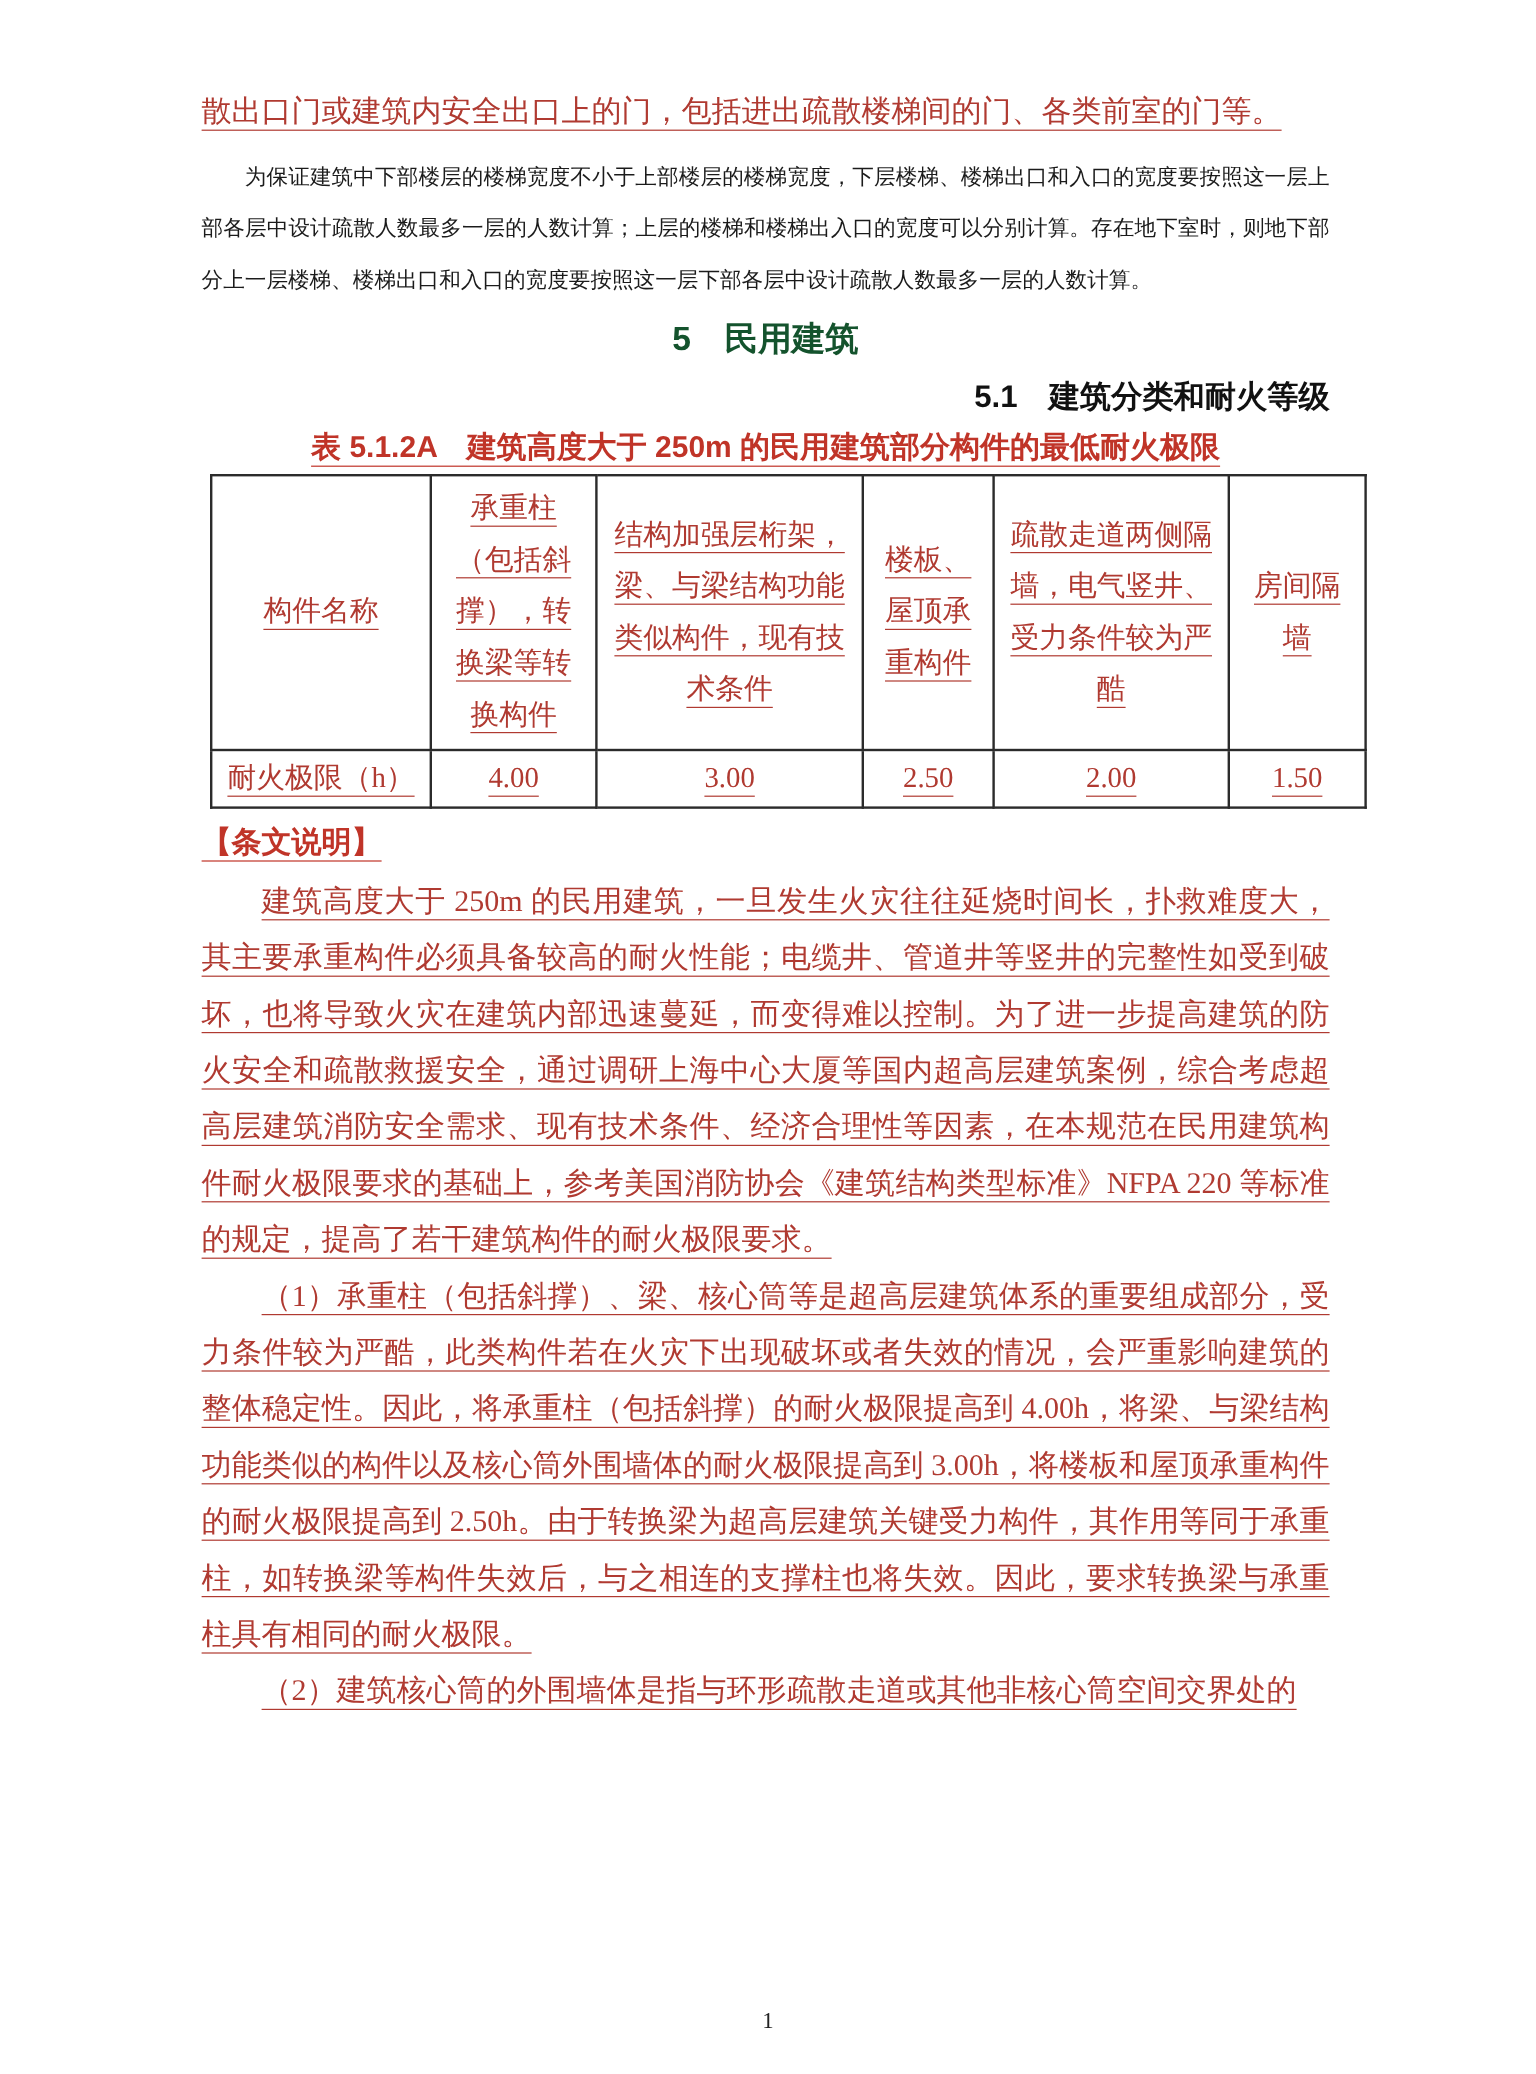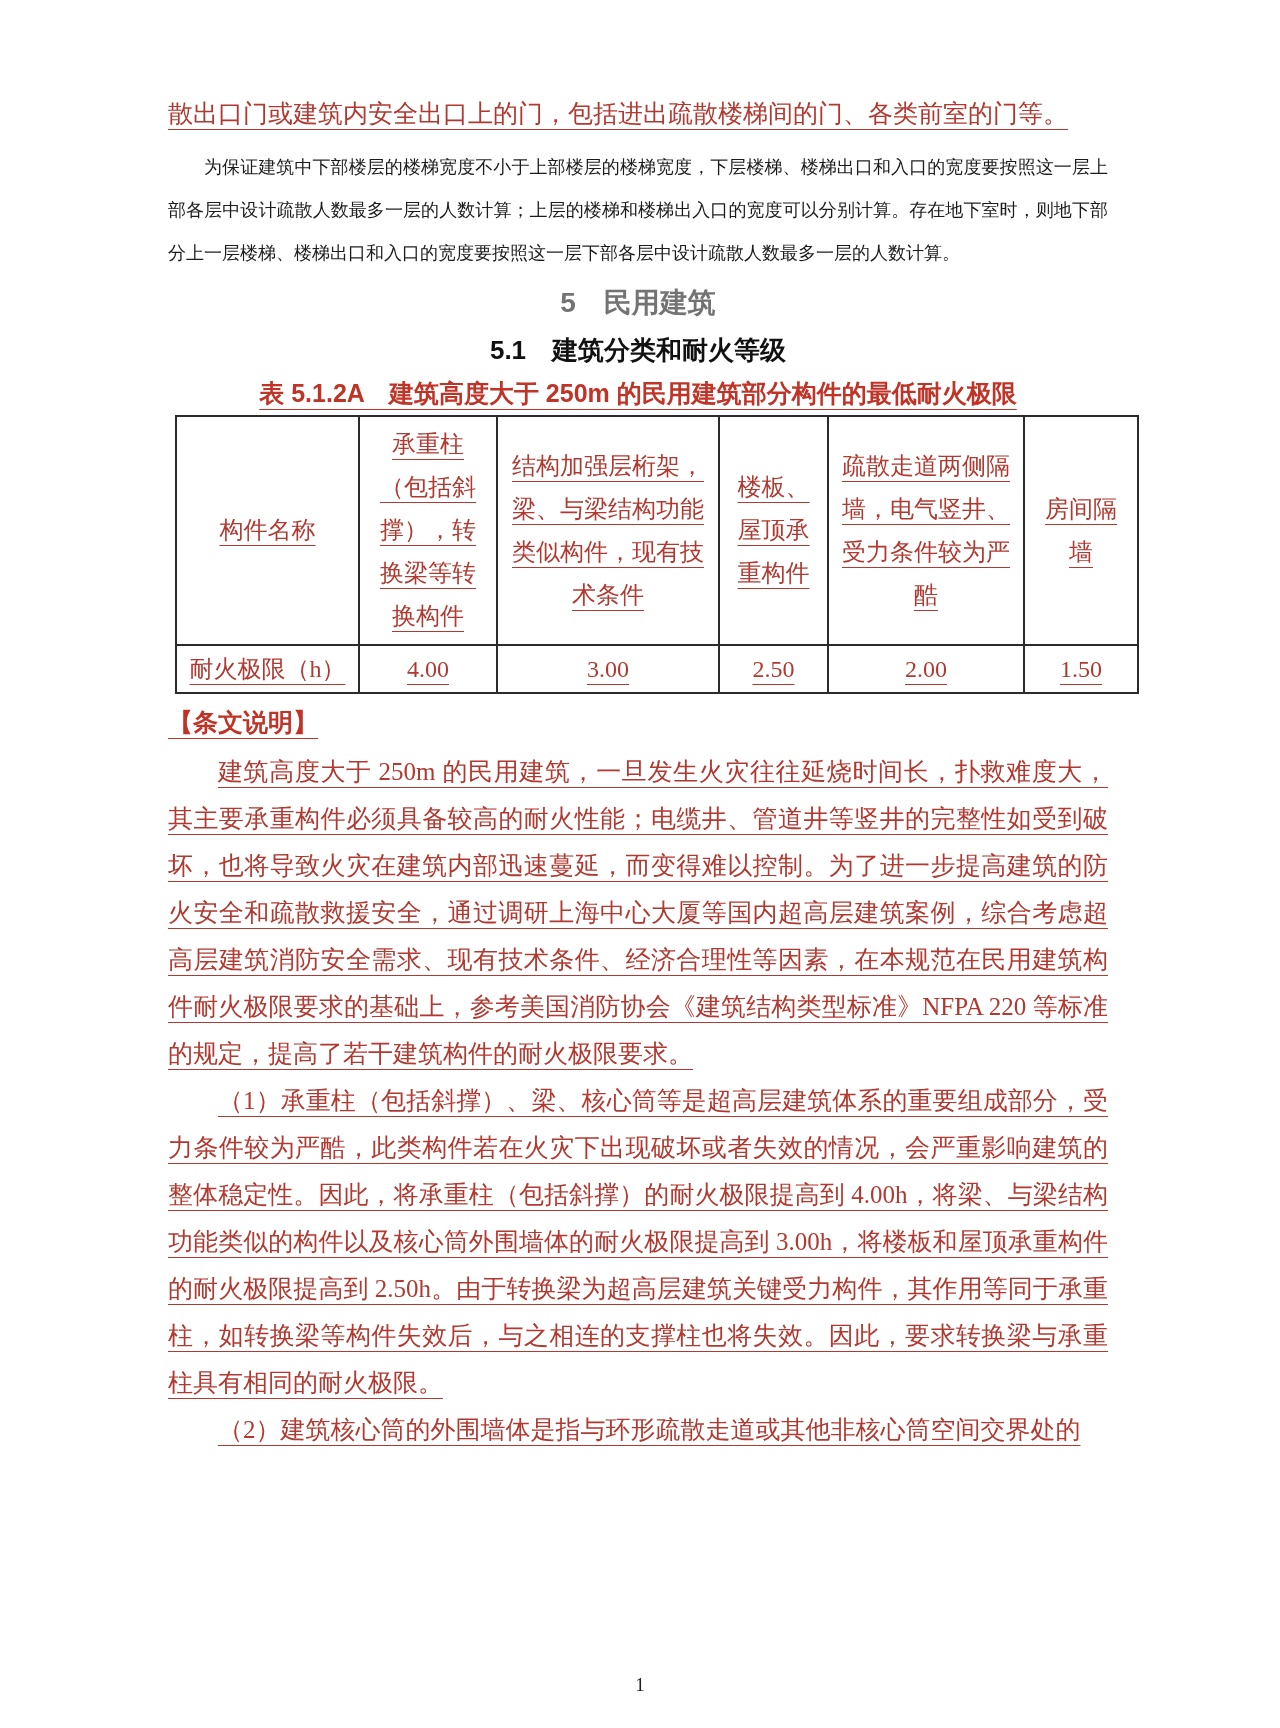--- a/index.html
+++ b/index.html
@@ -12,42 +12,42 @@
   html, body { margin: 0; padding: 0; background: #ffffff; }
   .page {
     position: relative;
     width: 1280px;
     height: 1728px;
     background: #ffffff;
     font-family: "Liberation Serif", "DejaVu Serif", serif;
     color: var(--ink);
     overflow: hidden;
   }
-  .content { margin-left: 168px; width: 940px; padding-top: 96px; }
+  .content { margin-left: 168px; width: 940px; padding-top: 76px; }
 
   .red { color: var(--red); }
   .u { text-decoration: underline; text-decoration-thickness: 1px; text-underline-offset: 7px; text-align: right; }
 
   .carryover {
     font-size: 25px; line-height: 36px; text-align: justify;
   }
   .para-black {
     margin-top: 14px;
     font-size: 18px; line-height: 43px; text-align: justify; text-indent: 2em;
     color: var(--ink);
   }
   .h-chapter {
     margin-top: 8px;
     font-family: "Liberation Sans", "DejaVu Sans", sans-serif;
-    font-weight: 700; font-size: 28px; line-height: 40px; text-align: center; color: #737373;
+    font-weight: 700; font-size: 28px; line-height: 40px; text-align: center; color: #14532d;
   }
   .h-section {
     margin-top: 8px;
     font-family: "Liberation Sans", "DejaVu Sans", sans-serif;
-    font-weight: 700; font-size: 26px; line-height: 38px; text-align: center; color: #111;
+    font-weight: 700; font-size: 26px; line-height: 38px; text-align: right; color: #111;
   }
   .clause {
     margin-top: 14px;
     font-size: 25px; line-height: 44px; text-align: justify;
   }
   .tbl-title {
     margin-top: 6px;
     font-family: "Liberation Sans", "DejaVu Sans", sans-serif;
     font-weight: 700; font-size: 25px; line-height: 36px; text-align: center;
     color: var(--red-bold);

